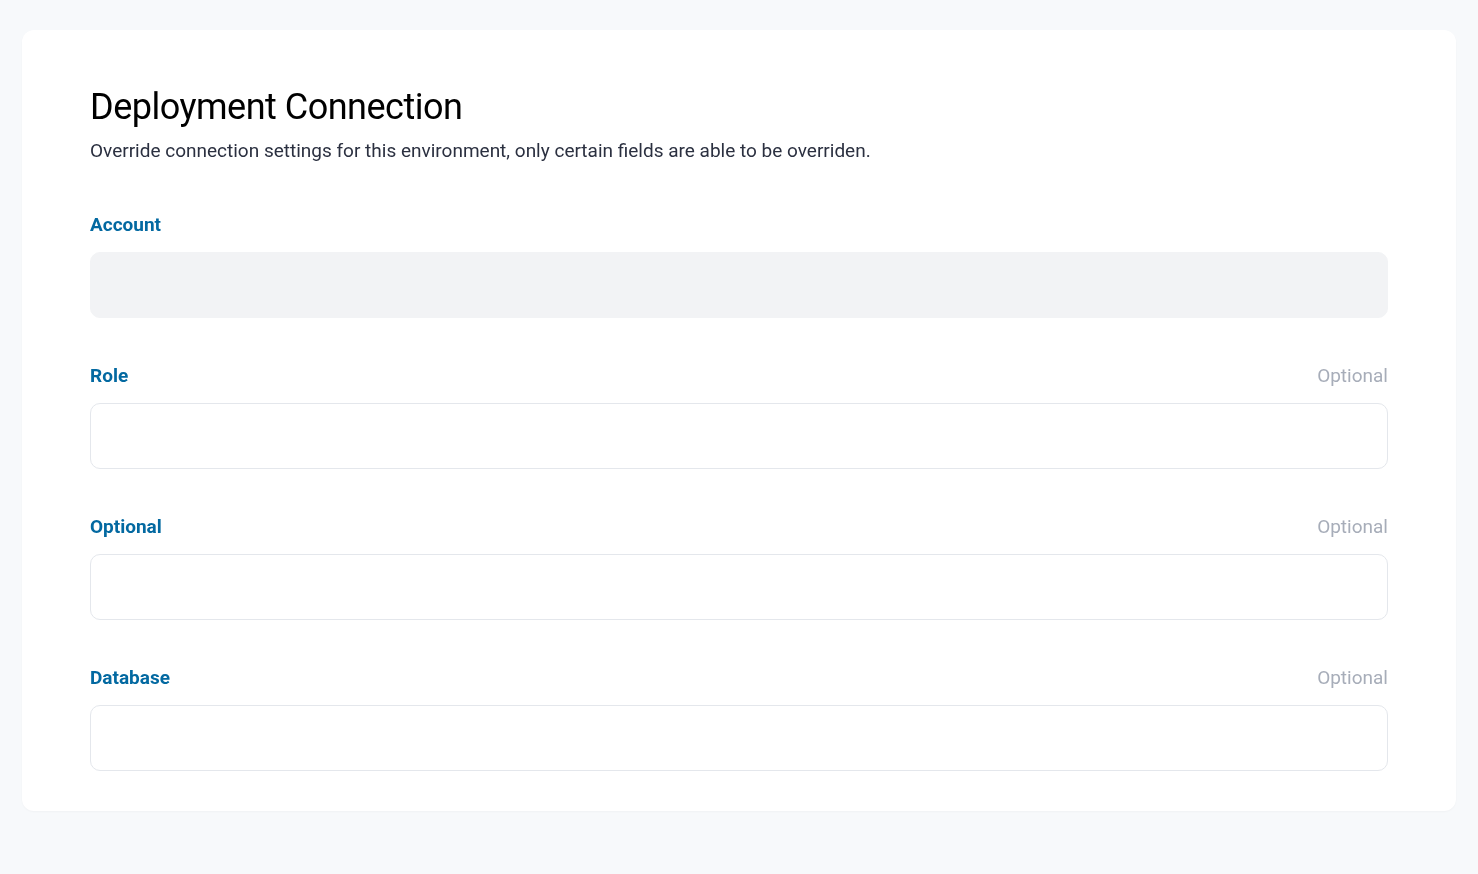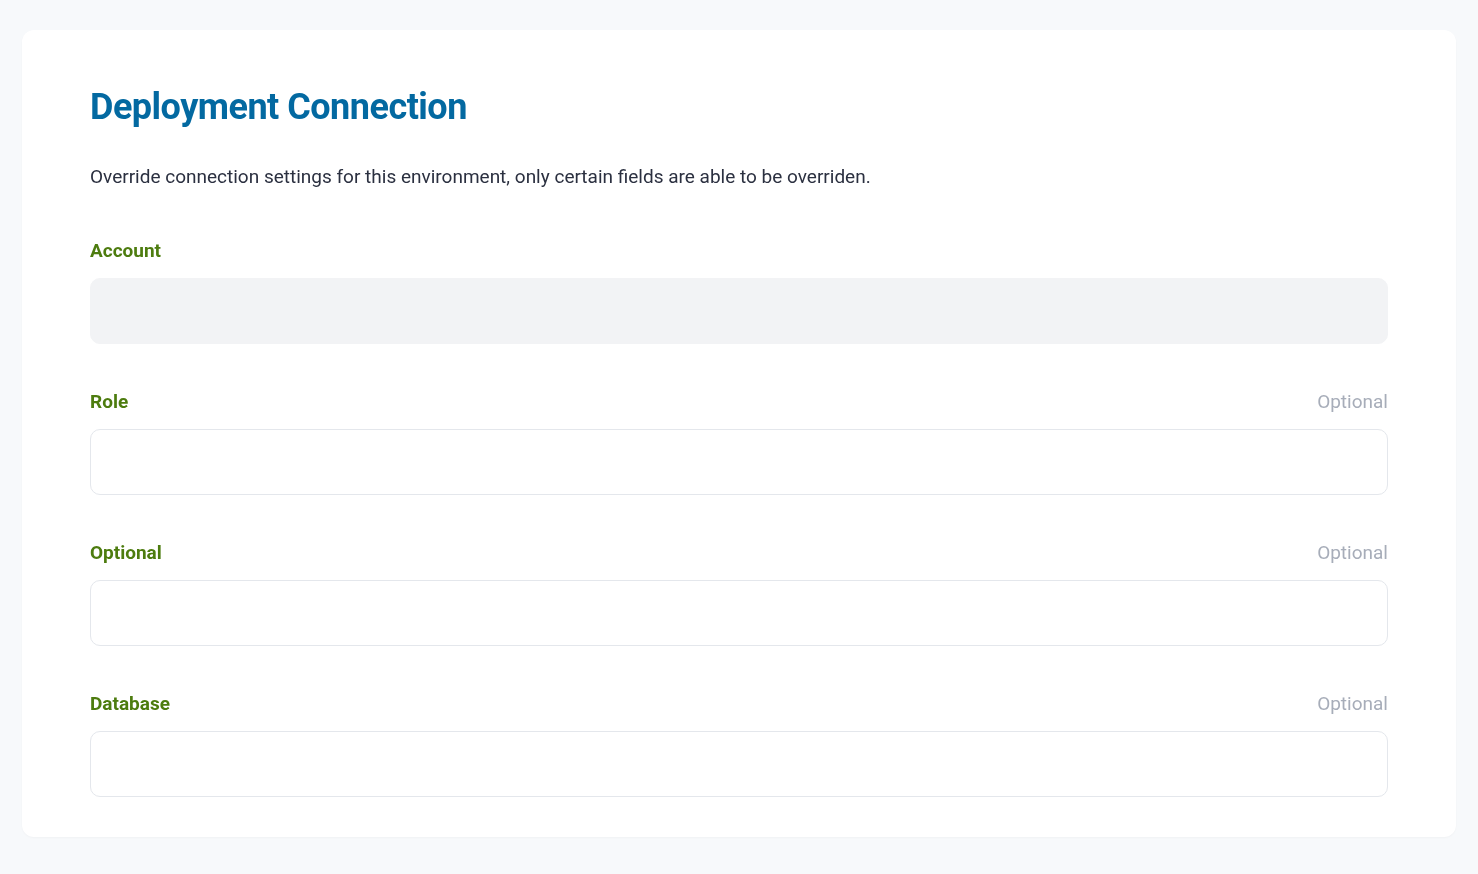--- a/index.html
+++ b/index.html
@@ -15,23 +15,23 @@
       height: 874px;
     }
     .card {
       background-color: #ffffff;
       border-radius: 12px;
       padding: 56px 68px 40px 68px;
       box-shadow: 0 1px 2px rgba(0,0,0,0.03);
     }
     .section-title {
       font-size: 36px;
-      font-weight: 700;
-      color: #0369a1;
-      margin-bottom: 36px;
+      font-weight: 400;
+      color: #000000;
+      margin-bottom: 10px;
       letter-spacing: -0.5px;
     }
     .section-description {
       font-size: 19px;
       color: #2b3040;
       font-weight: 400;
       margin-bottom: 48px;
       line-height: 1.4;
     }
     .form-group {
@@ -42,21 +42,21 @@
     }
     .label-row {
       display: flex;
       justify-content: space-between;
       align-items: baseline;
       margin-bottom: 16px;
     }
     .field-label {
       font-size: 19px;
       font-weight: 700;
-      color: #4d7c0f;
+      color: #0369a1;
     }
     .optional-tag {
       font-size: 19px;
       font-weight: 400;
       color: #a7adb9;
     }
     .field-input {
       width: 100%;
       height: 66px;
       border: 1px solid #e4e7ec;

